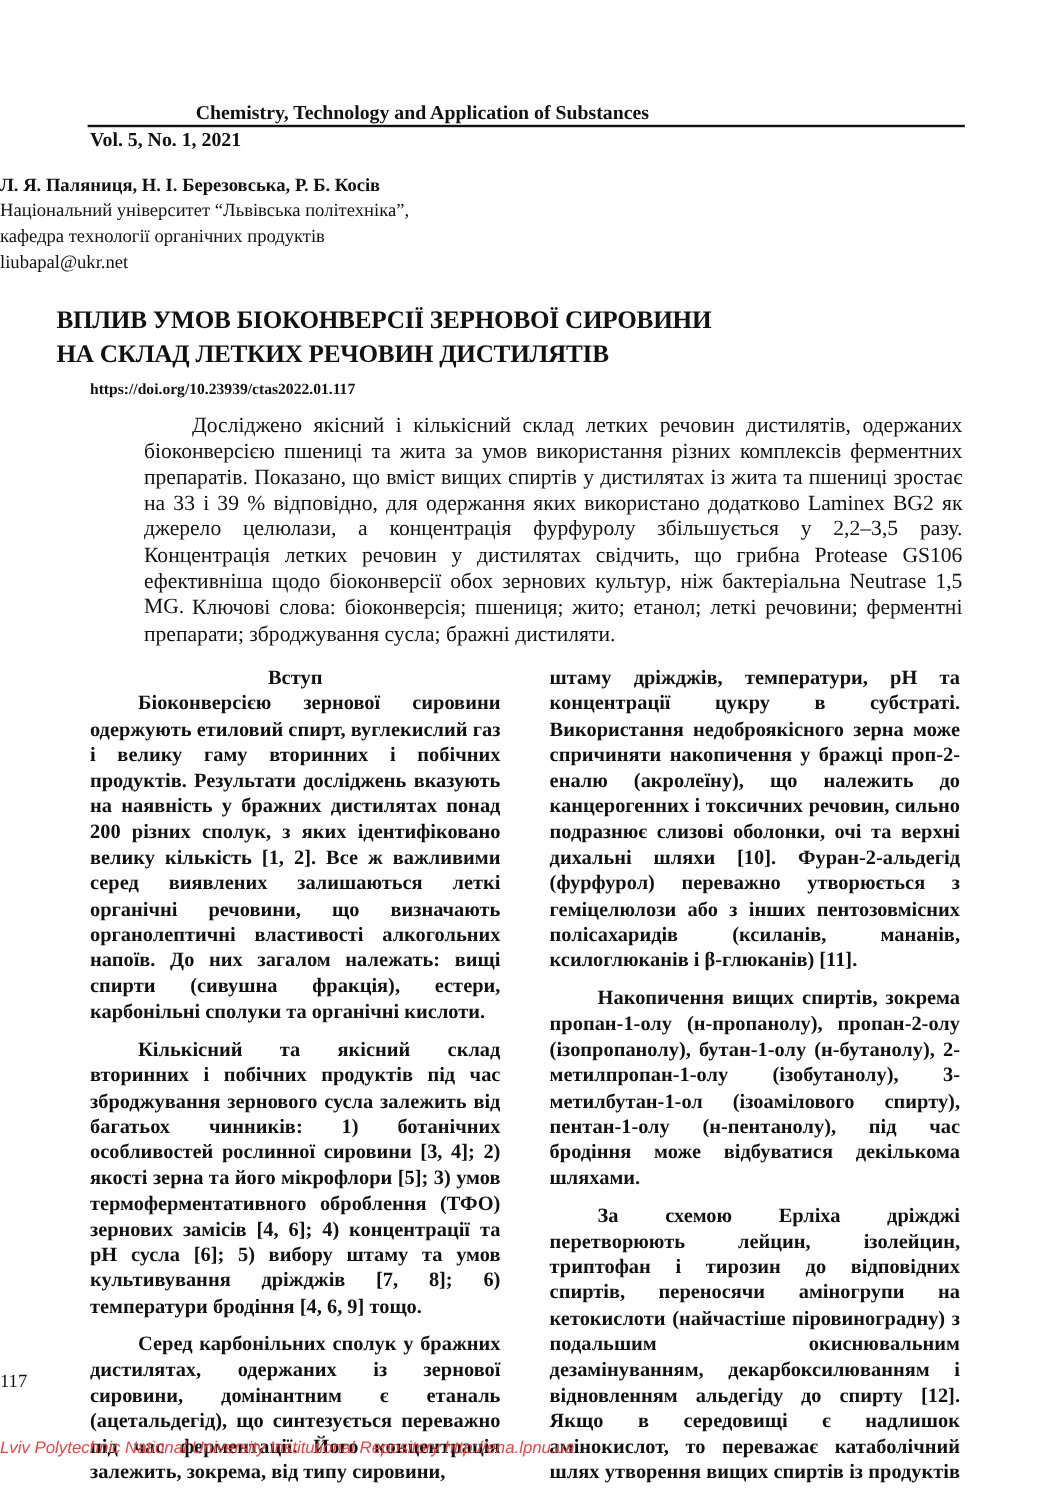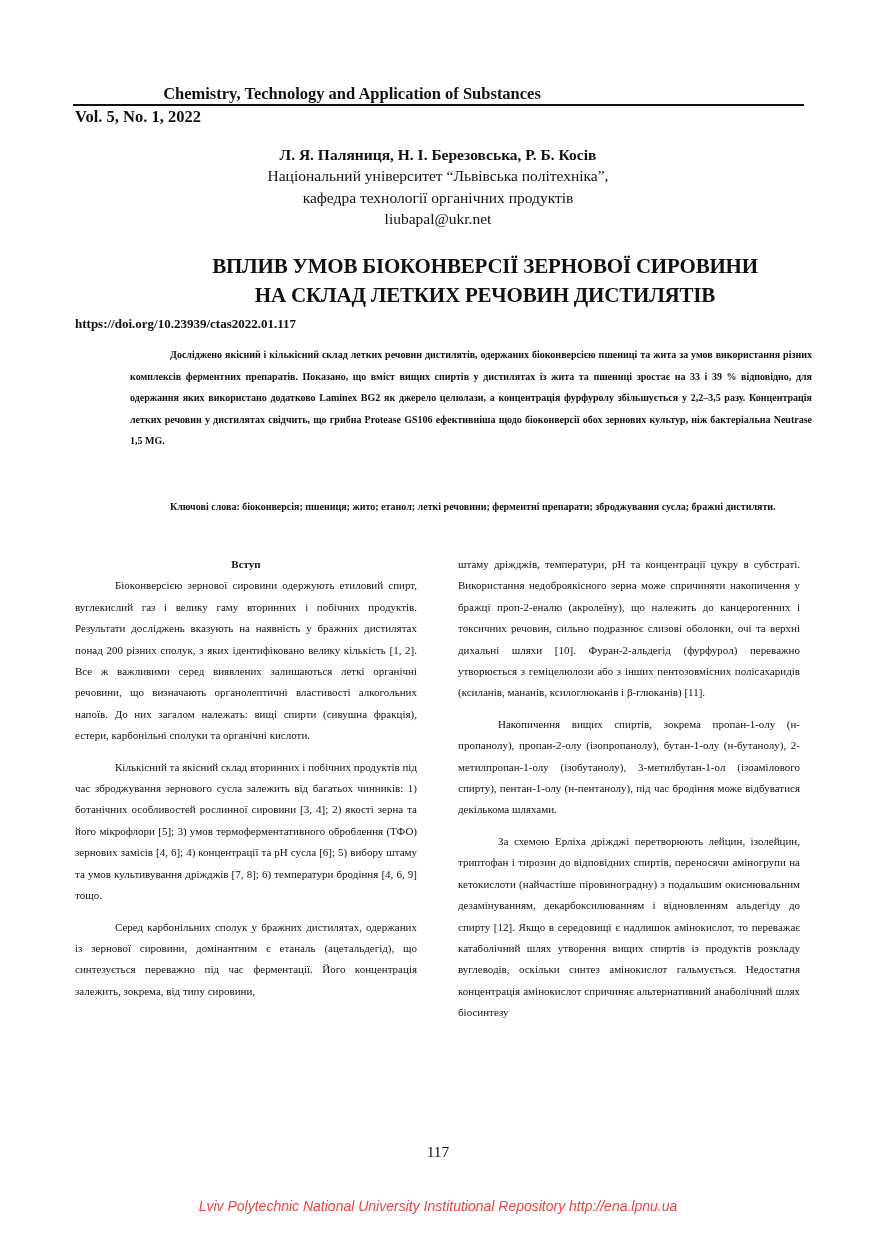--- a/index.html
+++ b/index.html
@@ -2,50 +2,50 @@
 <html><head>
 <meta charset="utf-8">
 <style>
   html, body { margin:0; padding:0; background:#fff; }
   body { width:876px; height:1240px; position:relative; overflow:hidden; color:#111;
          font-family:"Liberation Serif", "DejaVu Serif", serif; }
   .abs { position:absolute; }
   #journal { left:0; width:704px; top:84px; text-align:center; font-weight:bold; font-size:16.5px; }
   #rule { left:73px; width:731px; top:104px; height:0; border-top:2px solid #111; }
   #vol { left:75px; top:107px; font-weight:bold; font-size:16.5px; }
-  .center { left:0; width:876px; text-align:center; }
+  .center { left:0; width:876px; }
   #authors { top:146px; font-weight:bold; font-size:15.5px; }
   .aff { font-size:15.5px; }
   #aff1 { top:167px; }
   #aff2 { top:189px; }
   #email { top:210px; }
   .title { font-weight:bold; font-size:21px; letter-spacing:-0.2px;padding-left:47px; }
   #title1 { top:254px; }
   #title2 { top:283px; }
   #doi { left:75px; top:316px; font-size:13px; font-weight:bold;text-align:right; }
-  .abstract { left:130px; width:682px; font-size:10px; font-weight:bold; line-height:21.6px; text-align:justify; }
+  .abstract { left:120px; width:682px; font-size:18px; font-weight:normal; line-height:21.6px; text-align:justify; }
   .abstract p { margin:0; text-indent:40px; }
   #abstract { top:344px; }
   #keywords { top:496px; }
-  .col { width:342px; font-size:11px; line-height:21.4px; text-align:justify; }
-  .col p { margin:0; text-indent:40px; }
+  .col { width:342px; font-size:17px; line-height:21.4px; text-align:justify; }
+  .col p { margin:0; text-indent:40px;font-weight:bold; }
   .col p + p { margin-top:10px; }
   #colL { left:75px; top:554px; }
   #colR { left:458px; top:554px; }
   #colR p.cont { text-indent:0; }
   .sec { text-align:center; font-weight:bold; margin-bottom:0; }
   #pagenum { top:1143px; font-size:15.5px;font-family:Liberation Serif, serif; }
   #footer { top:1198px; font-family:"Liberation Sans","DejaVu Sans",sans-serif; font-size:14px; color:#ef4444;font-style:italic; }
 </style>
 </head>
 <body>
 
 <div id="journal" class="abs">Chemistry, Technology and Application of Substances</div>
 <div id="rule" class="abs"></div>
-<div id="vol" class="abs">Vol. 5, No. 1, 2022</div>
+<div id="vol" class="abs">Vol. 5, No. 1, 2021</div>
 
 <div id="authors" class="abs center">Л. Я. Паляниця, Н. І. Березовська, Р. Б. Косів</div>
 <div id="aff1" class="abs center aff">Національний університет “Львівська політехніка”,</div>
 <div id="aff2" class="abs center aff">кафедра технології органічних продуктів</div>
 <div id="email" class="abs center aff">liubapal@ukr.net</div>
 
 <div id="title1" class="abs center title">ВПЛИВ УМОВ БІОКОНВЕРСІЇ ЗЕРНОВОЇ СИРОВИНИ</div>
 <div id="title2" class="abs center title">НА СКЛАД ЛЕТКИХ РЕЧОВИН ДИСТИЛЯТІВ</div>
 
 <div id="doi" class="abs">https://doi.org/10.23939/ctas2022.01.117</div>

